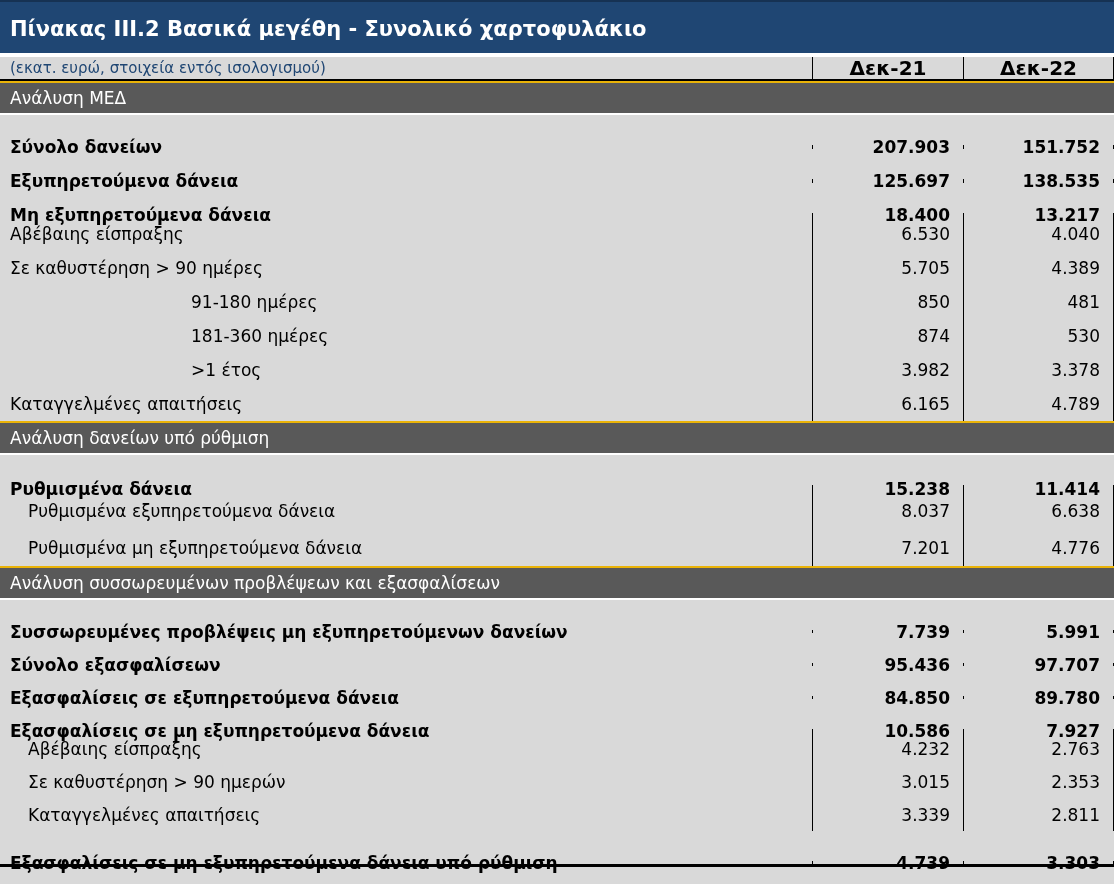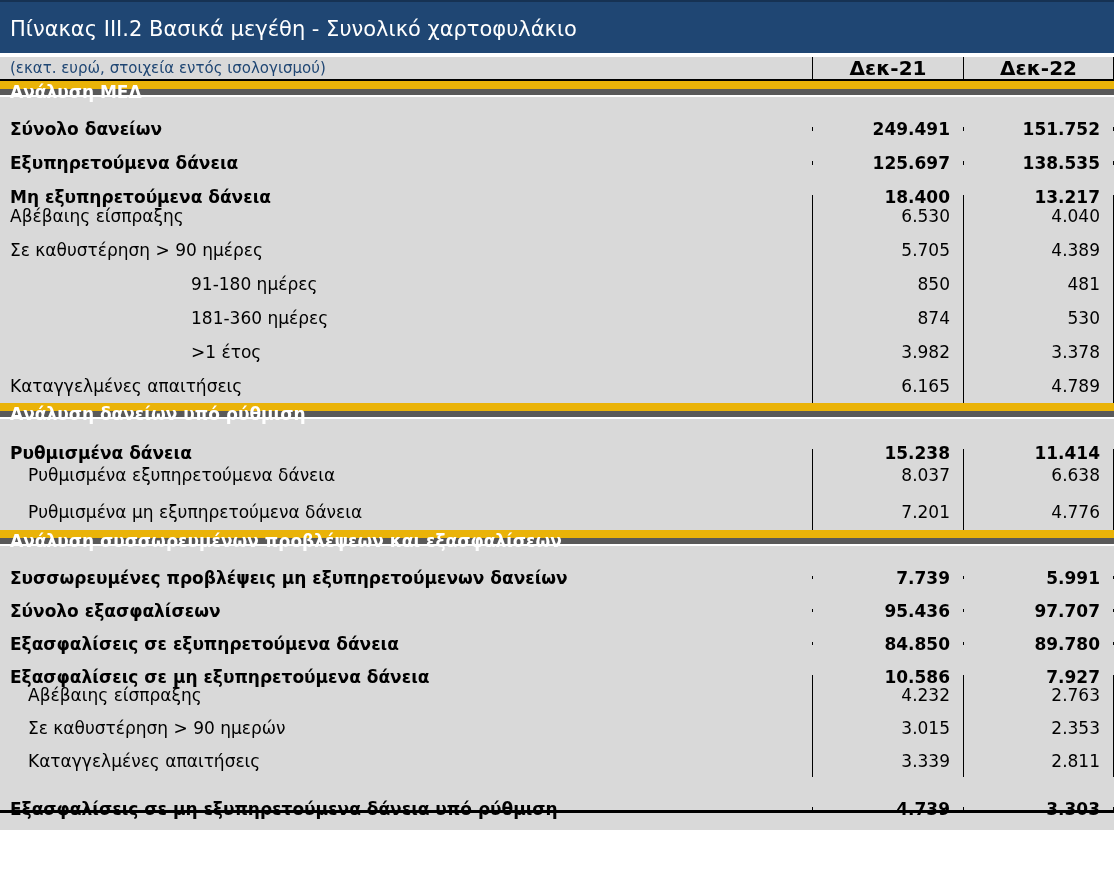--- a/index.html
+++ b/index.html
@@ -17,21 +17,21 @@
     color: #000;
     overflow: hidden;
   }
   .table-wrap { width: 1114px; }
 
   .title-bar {
     height: 53px;
     background: var(--title-bg);
     color: #ffffff;
     font-size: 21px;
-    font-weight: normal;
+    font-weight: bold;
     display: flex;
     align-items: center;
     padding-left: 10px;
     padding-top: 4px;
     box-shadow: inset 0 9px 0 -7px rgba(0,0,0,0.28);
   }
   .top-gap { height: 4px; background: #ffffff; }
 
   .col-header-row {
     height: 24px;
@@ -52,29 +52,29 @@
     border-left: 1px solid var(--line);
     display: flex;
     align-items: center;
     justify-content: center;
     font-size: 20px;
     font-weight: bold;
   }
   .col-head:last-child { border-right: 1px solid var(--line); }
 
   .section-header {
-    height: 16px;
+    height: 34px;
     background: var(--section-bg);
     color: #ffffff;
     font-size: 17px;
-    font-weight: bold;
+    font-weight: normal;
     display: flex;
     align-items: center;
     padding-left: 10px;
-    border-top: 8px solid #eab308;
+    border-top: 2px solid #eab308;
     border-bottom: 2px solid #ffffff;
   }
 
   .row { display: flex; background: var(--row-bg); }
   .row.s1 { height: 34px; }
   .row.s2 { height: 37px; }
   .row.s3 { height: 33px; }
 
   .cell { display: flex; align-items: center; font-size: 17px; }
   .cell.label { flex: 1; padding-left: 10px; }
@@ -102,21 +102,21 @@
   <div class="top-gap"></div>
   <div class="col-header-row">
     <div class="unit-note">(εκατ. ευρώ, στοιχεία εντός ισολογισμού)</div>
     <div class="col-head">Δεκ-21</div>
     <div class="col-head">Δεκ-22</div>
   </div>
   <div id="table-body">
       <div class="section-header">Ανάλυση ΜΕΔ</div>
       <div class="row s1">
         <div class="cell label ind0 bold">Σύνολο δανείων</div>
-        <div class="cell val bold">249.491</div>
+        <div class="cell val bold">207.903</div>
         <div class="cell val bold">151.752</div>
       </div>
       <div class="row s1">
         <div class="cell label ind0 bold">Εξυπηρετούμενα δάνεια</div>
         <div class="cell val bold">125.697</div>
         <div class="cell val bold">138.535</div>
       </div>
       <div class="row s1">
         <div class="cell label ind0 bold">Μη εξυπηρετούμενα δάνεια</div>
         <div class="cell val bold">18.400</div>

